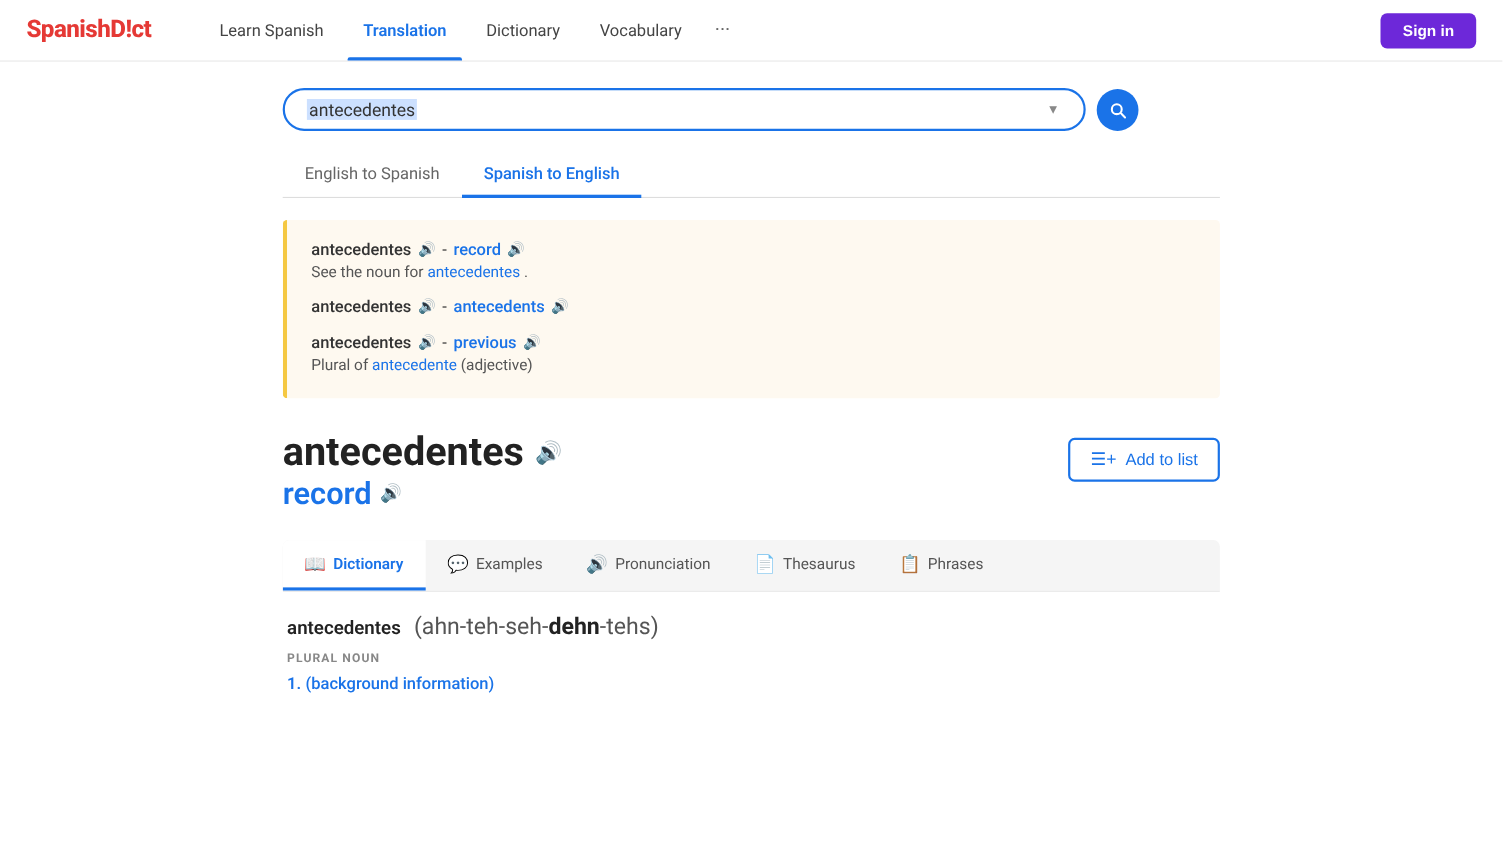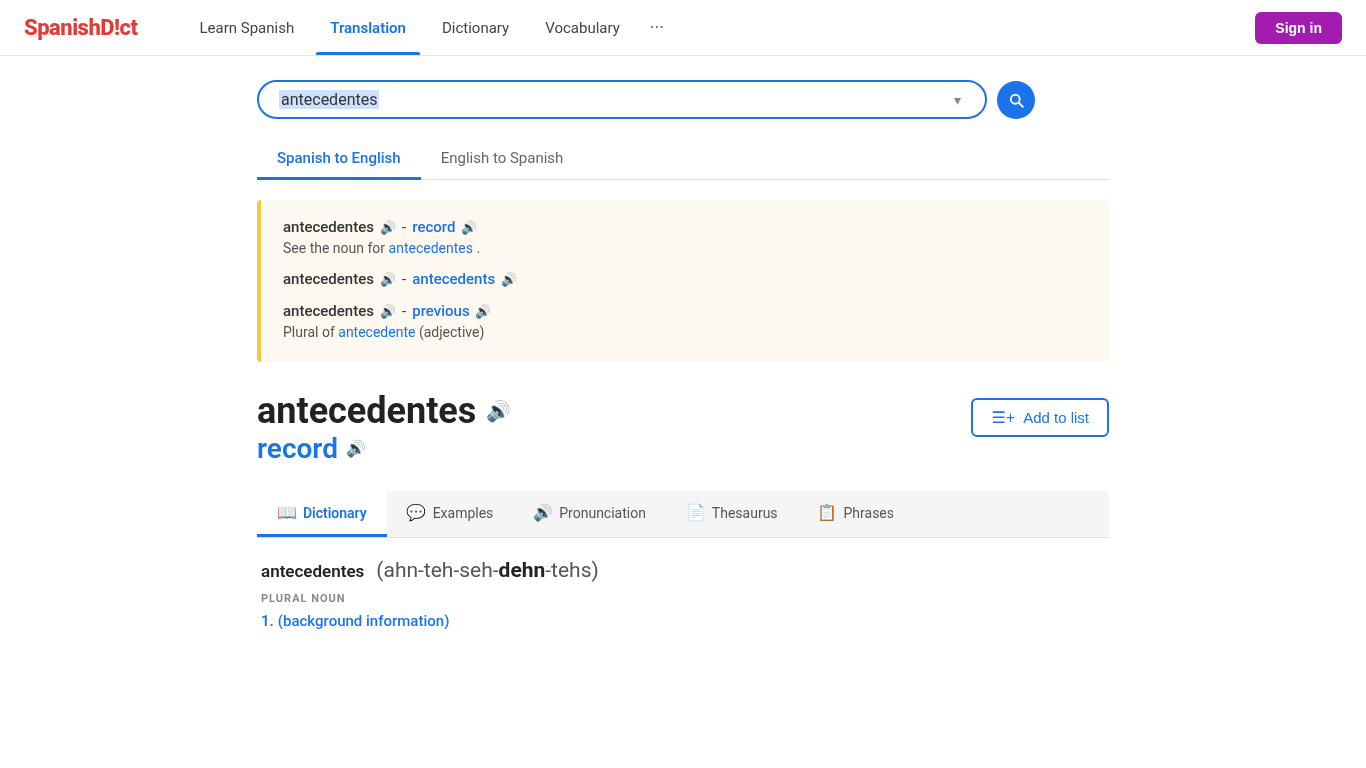--- a/index.html
+++ b/index.html
@@ -17,21 +17,21 @@
       padding: 8px 14px; font-size: 15px; color: #444; text-decoration: none;
       border-radius: 4px; cursor: pointer; position: relative;
     }
     .nav-link.active { color: #1a73e8; font-weight: 600; }
     .nav-link.active::after {
       content: ''; position: absolute; bottom: -10px; left: 0; right: 0;
       height: 3px; background: #1a73e8; border-radius: 2px 2px 0 0;
     }
     .nav-dots { color: #666; font-size: 18px; cursor: pointer; padding: 8px; }
     .sign-in-btn {
-      background: #a21caf; color: #fff; border: none; padding: 8px 20px;
+      background: #6d28d9; color: #fff; border: none; padding: 8px 20px;
       border-radius: 6px; font-size: 14px; font-weight: 600; cursor: pointer;
       margin-left: auto;
     }
 
     
     .main { max-width: 900px; margin: 0 auto; padding: 24px 24px; }
 
     
     .search-container { display: flex; align-items: center; margin-bottom: 20px; }
     .search-box {
@@ -141,22 +141,22 @@
       <span class="search-chevron">▾</span>
     </div>
     <button class="search-btn">
       <svg viewBox="0 0 24 24">
         <path d="M21 21l-4.35-4.35M17 11A6 6 0 1 1 5 11a6 6 0 0 1 12 0z" stroke="white" stroke-width="2.5" fill="none" stroke-linecap="round"></path>
       </svg>
     </button>
   </div>
 
   <div class="lang-tabs">
+    <div class="lang-tab">English to Spanish</div>
     <div class="lang-tab active">Spanish to English</div>
-    <div class="lang-tab">English to Spanish</div>
   </div>
 
   <div class="possible-results">
 
     <div class="result-row">
       <div class="result-main">
         <span class="result-word">antecedentes</span>
         <span class="audio-icon">🔊</span>
         <span class="result-dash">-</span>
         <a class="result-link">record</a>

